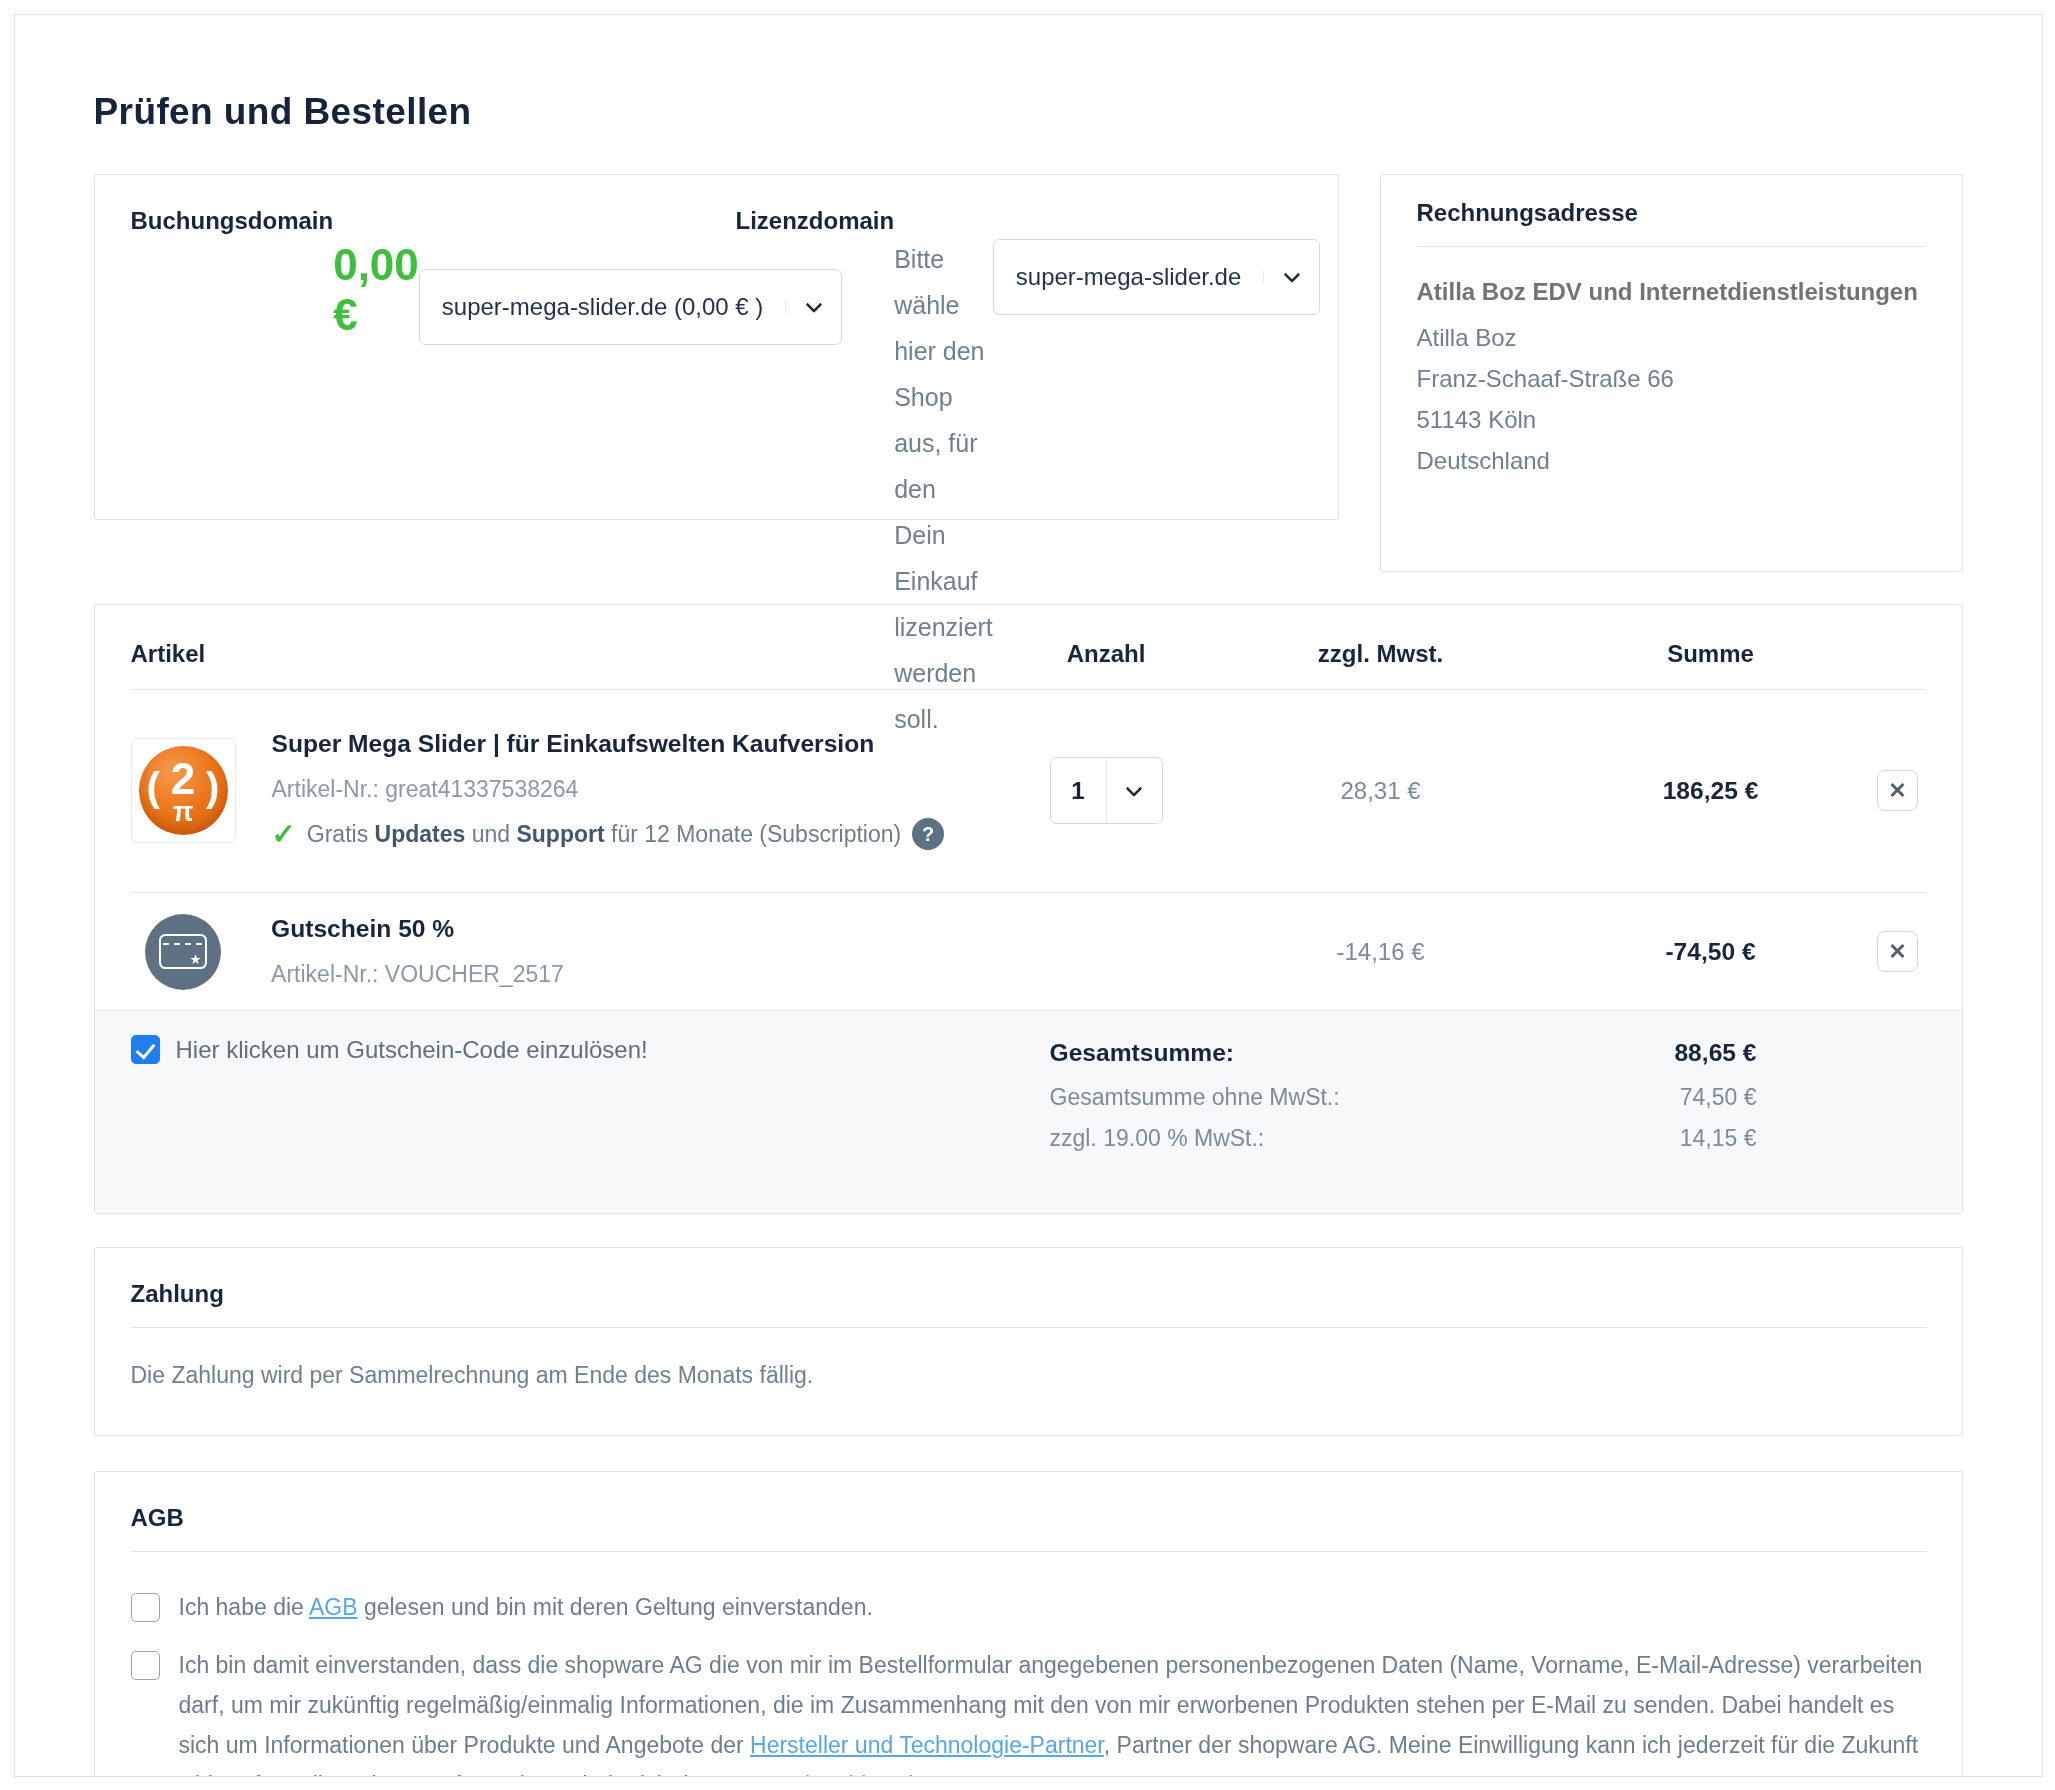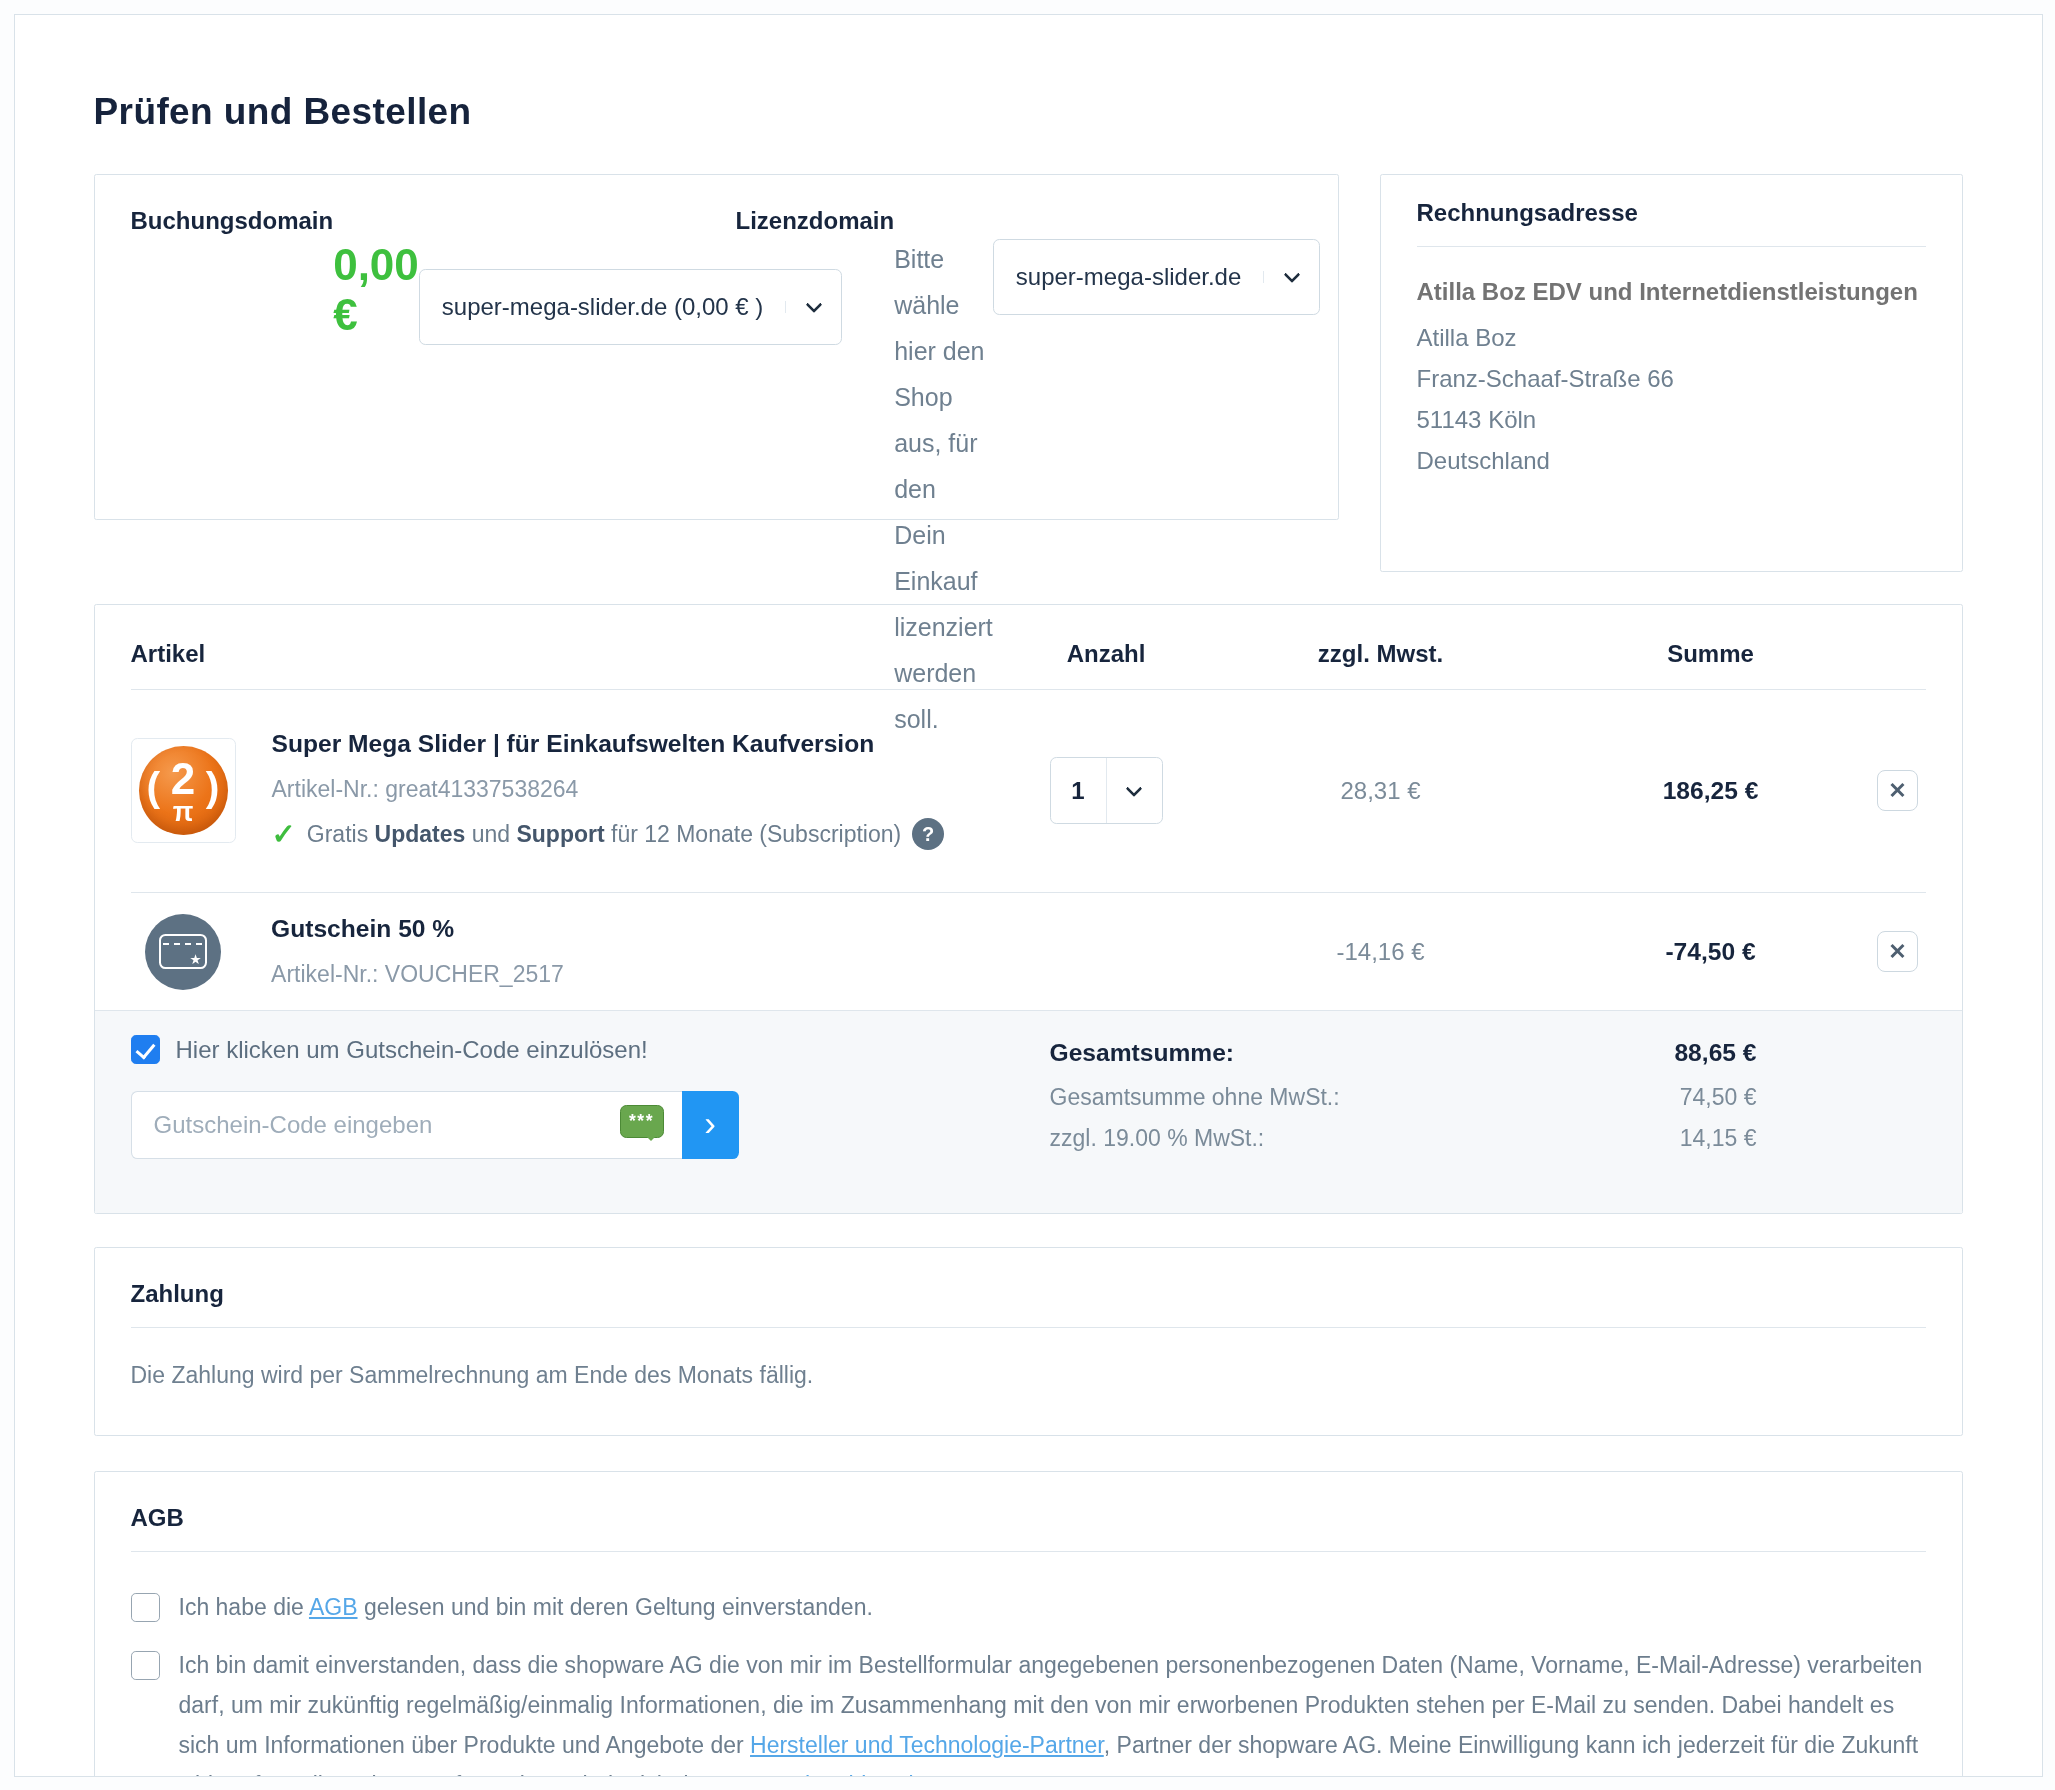--- a/index.html
+++ b/index.html
@@ -238,25 +238,20 @@
         <button class="x-btn">✕</button>
       </div>
     </div>
 
     <div class="cart-footer">
       <div class="voucher-col">
         <label class="voucher-check-row">
           <span class="checkbox checked"></span>
           <span>Hier klicken um Gutschein-Code einzulösen!</span>
         </label>
-        <div class="voucher-form">
-          <input class="voucher-input" type="text" placeholder="Gutschein-Code eingeben" style="">
-          <span class="chat-icon">***</span>
-          <button class="submit-btn">›</button>
-        </div>
       </div>
       <div class="totals-col">
         <div class="t-row main">
           <span>Gesamtsumme:</span>
           <span>88,65 €</span>
         </div>
         <div class="t-row">
           <span>Gesamtsumme ohne MwSt.:</span>
           <span>74,50 €</span>
         </div>

